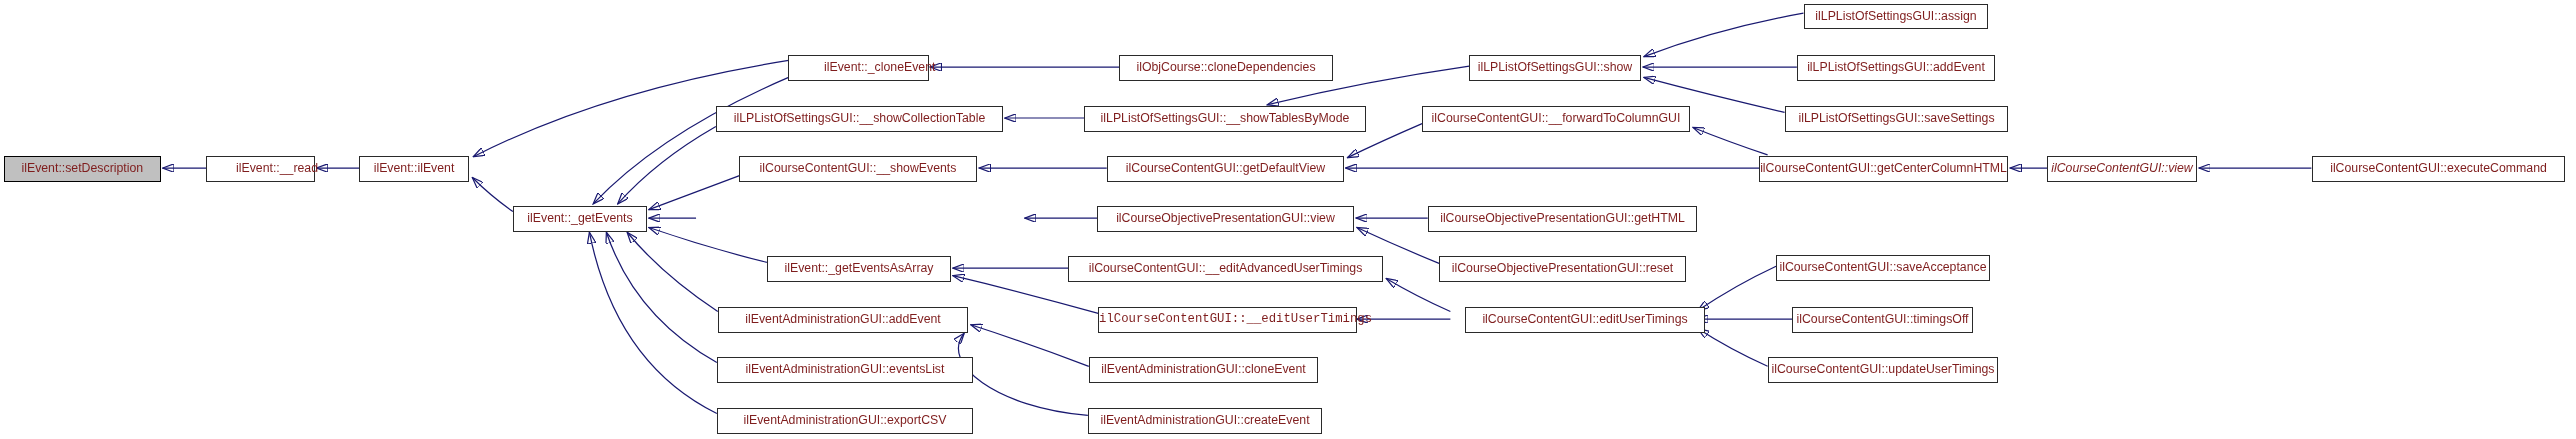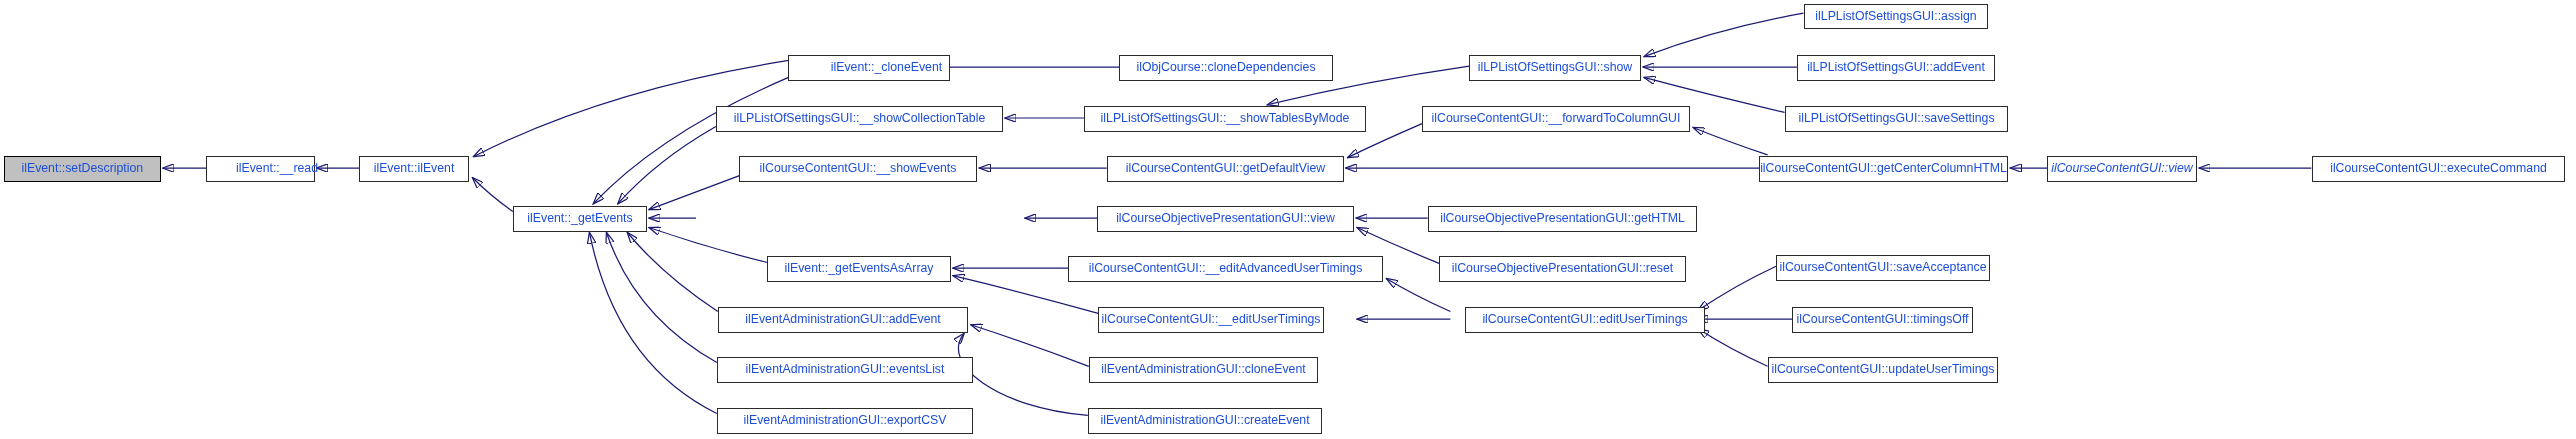--- a/index.html
+++ b/index.html
@@ -11,21 +11,21 @@
     overflow:hidden;
   }
   #edges{position:absolute;left:0;top:0;width:2576px;height:439px;}
   #edges path{fill:none;stroke:#191970;stroke-width:1.3;}
   .node{
     position:absolute;
     height:25.5px;
     box-sizing:border-box;
     border:0.9px solid #2a2a2a;
     background:#ffffff;
-    color:#1d4ed8;
+    color:#7f1d1d;
     font-size:12.3px;
     line-height:23.6px;
     text-align:center;
     white-space:nowrap;
     cursor:pointer;
   }
   .node.highlight{
     background:#c0c0c0;
     border:1.9px solid #000000;
     line-height:22px;
@@ -78,33 +78,33 @@
     <path d="M1536,338 H1437" marker-end="url(#arrow)"></path>
     <path d="M1881,282 Q1838,302 1798,329" marker-end="url(#arrow)"></path>
     <path d="M1898,338 H1797" marker-end="url(#arrow)"></path>
     <path d="M1872,388 Q1832,370 1798,348" marker-end="url(#arrow)"></path>
   </svg>
 
   <div class="node highlight" style="left:3.8px;top:156px;width:157px;">ilEvent::setDescription</div>
   <div class="node" style="left:206px;top:156px;width:109px;padding-left:29px;">ilEvent::__read</div>
   <div class="node" style="left:359px;top:156px;width:110px;">ilEvent::ilEvent</div>
   <div class="node" style="left:513px;top:206px;width:134px;">ilEvent::_getEvents</div>
-  <div class="node" style="left:788px;top:55px;width:162px;padding-left:35px;">ilEvent::_cloneEvent</div>
+  <div class="node" style="left:788px;top:55px;width:141px;padding-left:35px;">ilEvent::_cloneEvent</div>
   <div class="node" style="left:739px;top:156px;width:238px;">ilCourseContentGUI::__showEvents</div>
   <div class="node" style="left:716px;top:106px;width:287px;">ilLPListOfSettingsGUI::__showCollectionTable</div>
   <div class="node" style="left:767px;top:256px;width:184px;">ilEvent::_getEventsAsArray</div>
   <div class="node" style="left:718px;top:307px;width:250px;">ilEventAdministrationGUI::addEvent</div>
   <div class="node" style="left:717px;top:357px;width:256px;">ilEventAdministrationGUI::eventsList</div>
   <div class="node" style="left:717px;top:408px;width:256px;">ilEventAdministrationGUI::exportCSV</div>
   <div class="node" style="left:1119px;top:55px;width:214px;">ilObjCourse::cloneDependencies</div>
   <div class="node" style="left:1084px;top:106px;width:282px;">ilLPListOfSettingsGUI::__showTablesByMode</div>
   <div class="node" style="left:1107px;top:156px;width:237px;">ilCourseContentGUI::getDefaultView</div>
   <div class="node" style="left:1097px;top:206px;width:257px;">ilCourseObjectivePresentationGUI::view</div>
   <div class="node" style="left:1068px;top:256px;width:315px;">ilCourseContentGUI::__editAdvancedUserTimings</div>
-  <div class="node" style="left:1098px;top:307px;width:226px;">ilCourseContentGUI::__editUserTimings</div>
+  <div class="node" style="left:1098px;top:307px;width:259px;font-family:Liberation Mono, monospace;">ilCourseContentGUI::__editUserTimings</div>
   <div class="node" style="left:1089px;top:357px;width:229px;">ilEventAdministrationGUI::cloneEvent</div>
   <div class="node" style="left:1088px;top:408px;width:234px;">ilEventAdministrationGUI::createEvent</div>
   <div class="node" style="left:1469px;top:55px;width:172px;">ilLPListOfSettingsGUI::show</div>
   <div class="node" style="left:1422px;top:106px;width:268px;">ilCourseContentGUI::__forwardToColumnGUI</div>
   <div class="node" style="left:1428px;top:206px;width:269px;">ilCourseObjectivePresentationGUI::getHTML</div>
   <div class="node" style="left:1439px;top:256px;width:247px;">ilCourseObjectivePresentationGUI::reset</div>
   <div class="node" style="left:1450px;top:307px;width:240px;margin-left:15px;">ilCourseContentGUI::editUserTimings</div>
   <div class="node" style="left:1804px;top:3.8px;width:184px;">ilLPListOfSettingsGUI::assign</div>
   <div class="node" style="left:1797px;top:55px;width:198px;">ilLPListOfSettingsGUI::addEvent</div>
   <div class="node" style="left:1785px;top:106px;width:223px;">ilLPListOfSettingsGUI::saveSettings</div>

